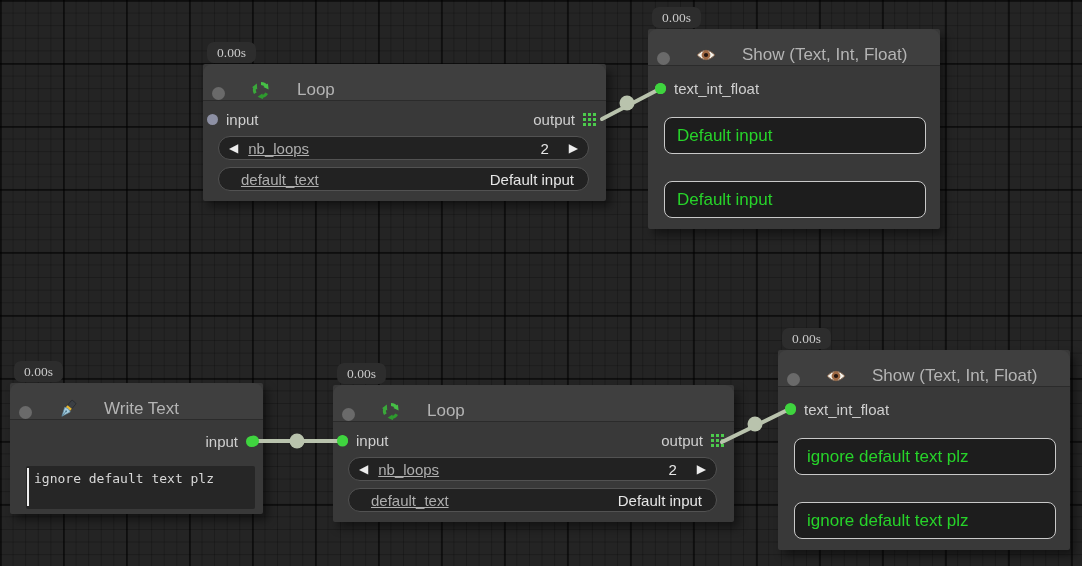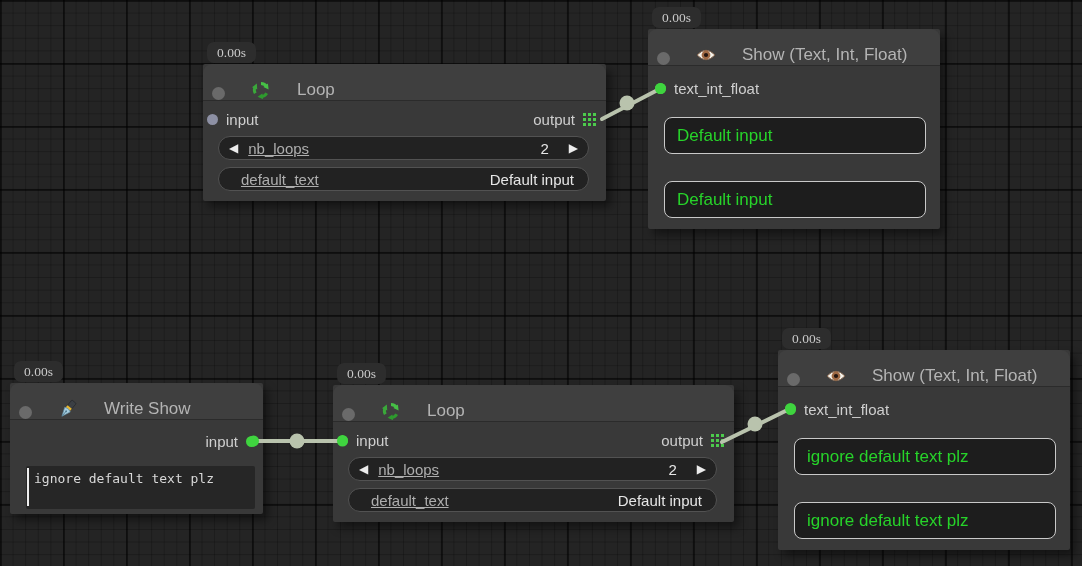--- a/index.html
+++ b/index.html
@@ -184,21 +184,21 @@
 
 <div class="node wt" id="write-text">
   <div class="badge">0.00s</div>
   <div class="titlebar">
     <span class="collapse-dot"></span>
     <span class="title-icon">
         <svg width="20" height="20" viewBox="0 0 20 20">
           <use href="#icon-pen"></use>
         </svg>
       </span>
-    <span class="title-text">Write Show</span>
+    <span class="title-text">Write Text</span>
   </div>
   <div class="slot-row">
     <span class="slot">
       <span>input</span>
       <span class="slot-dot green"></span>
     </span>
   </div>
   <div class="textarea">
     <span class="caret"></span>
     <span class="text">ignore default text plz</span>

